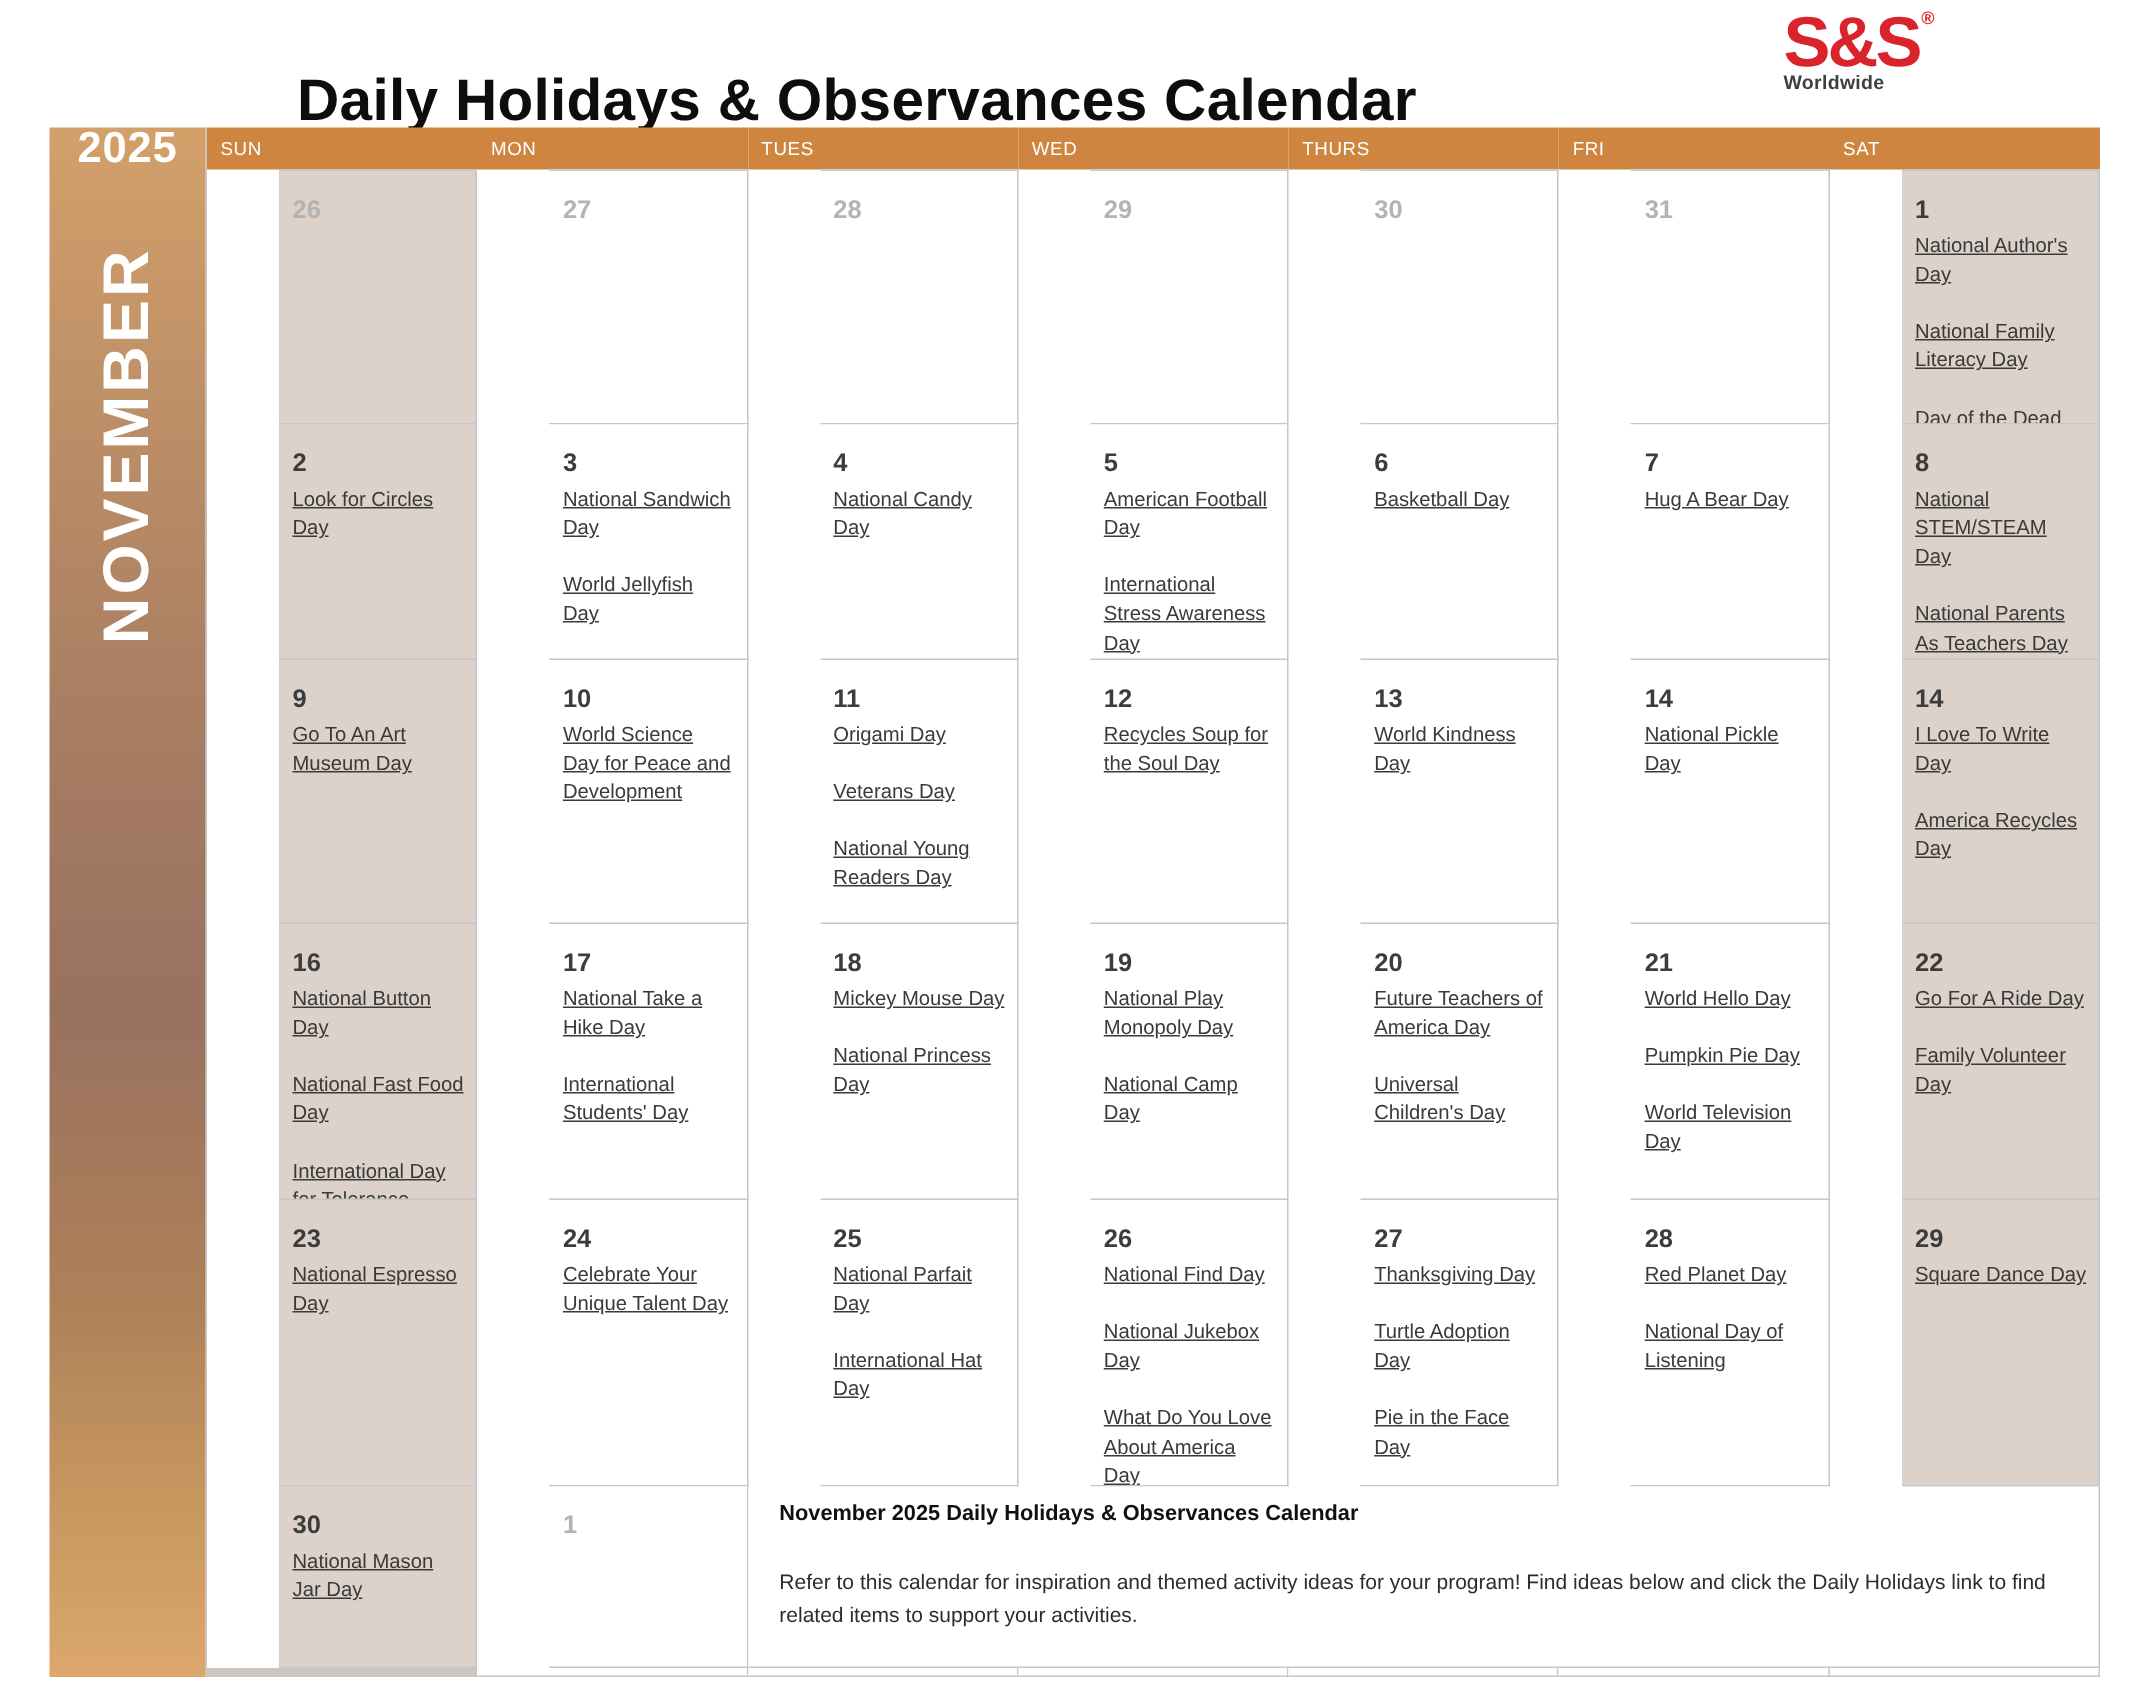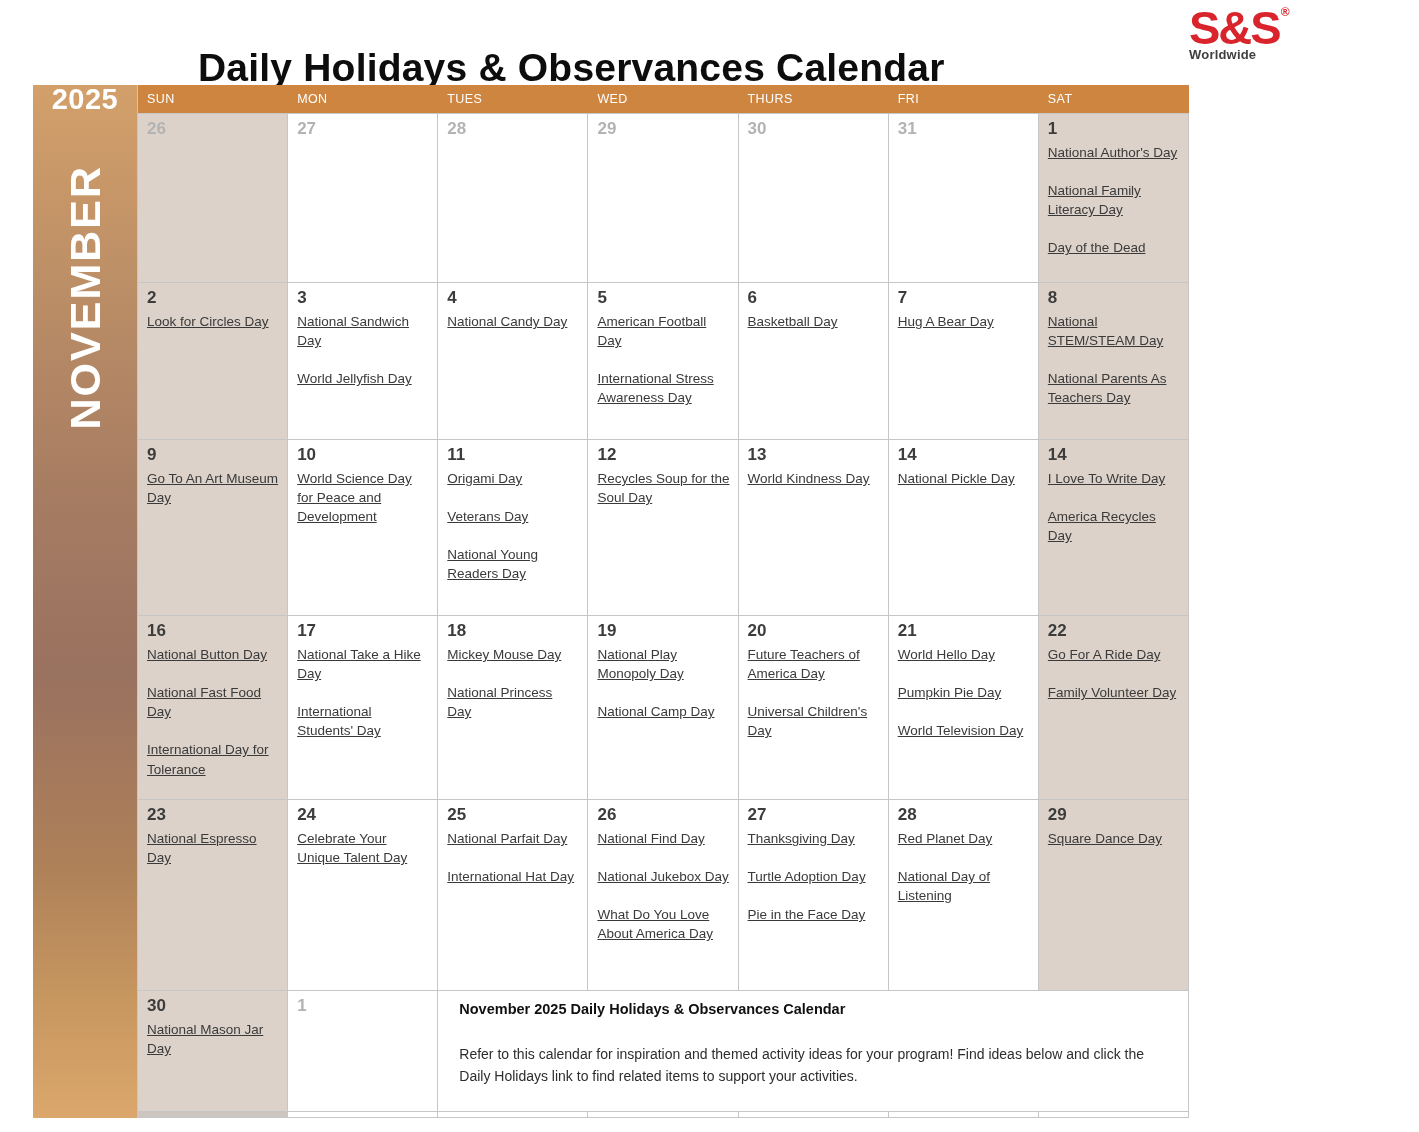--- a/index.html
+++ b/index.html
@@ -30,34 +30,35 @@
     position:absolute; top:-2px; left:0; width:100%; text-align:center;
     color:#fff; font-weight:bold; font-size:29px; letter-spacing:0.5px;
   }
   .month {
     position:absolute; top:80px; left:50%;
     writing-mode:vertical-rl; transform:translateX(-50%) rotate(180deg);
     color:#fff; font-weight:bold; font-size:43px; letter-spacing:2px;
   }
 
   .grid {
-    display:grid; width:1052px; box-sizing:border-box;
+    display:grid; width:1263px; box-sizing:border-box;
     grid-template-columns:repeat(7, 1fr);
     grid-template-rows:28px 170px 157px 176px 184px 191px 121px 6px;
     border-left:1px solid var(--line,#C6C6C6);
   }
   .hcell {
     background:var(--orange,#CE8540); color:#fff; font-size:12.5px;
     line-height:28px; padding-left:9px; letter-spacing:0.4px;
   }
   .cell {
     background:#fff; box-sizing:border-box; overflow:hidden;
     border-right:1px solid var(--line,#C6C6C6);
     border-bottom:1px solid var(--line,#C6C6C6);
-    padding:5px 8px 4px 9px;
+    padding:16px 8px 4px 9px;
+    margin-left:48px;
   }
   .cell.bt { border-top:1px solid var(--line,#C6C6C6); }
   .cell.weekend { background:var(--tan,#DCD2C9); }
   .date { font-size:17px; font-weight:bold; color:#3c3c3c; margin-bottom:4px; }
   .cell.out .date { color:#b3b3b3; }
   .holiday { font-size:13.5px; color:#3a3a3a; line-height:1.42; margin-bottom:19px;text-decoration:underline; }
 
   .note {
     grid-column:3 / 8; background:#fff; box-sizing:border-box;
     border-right:1px solid var(--line,#C6C6C6);

